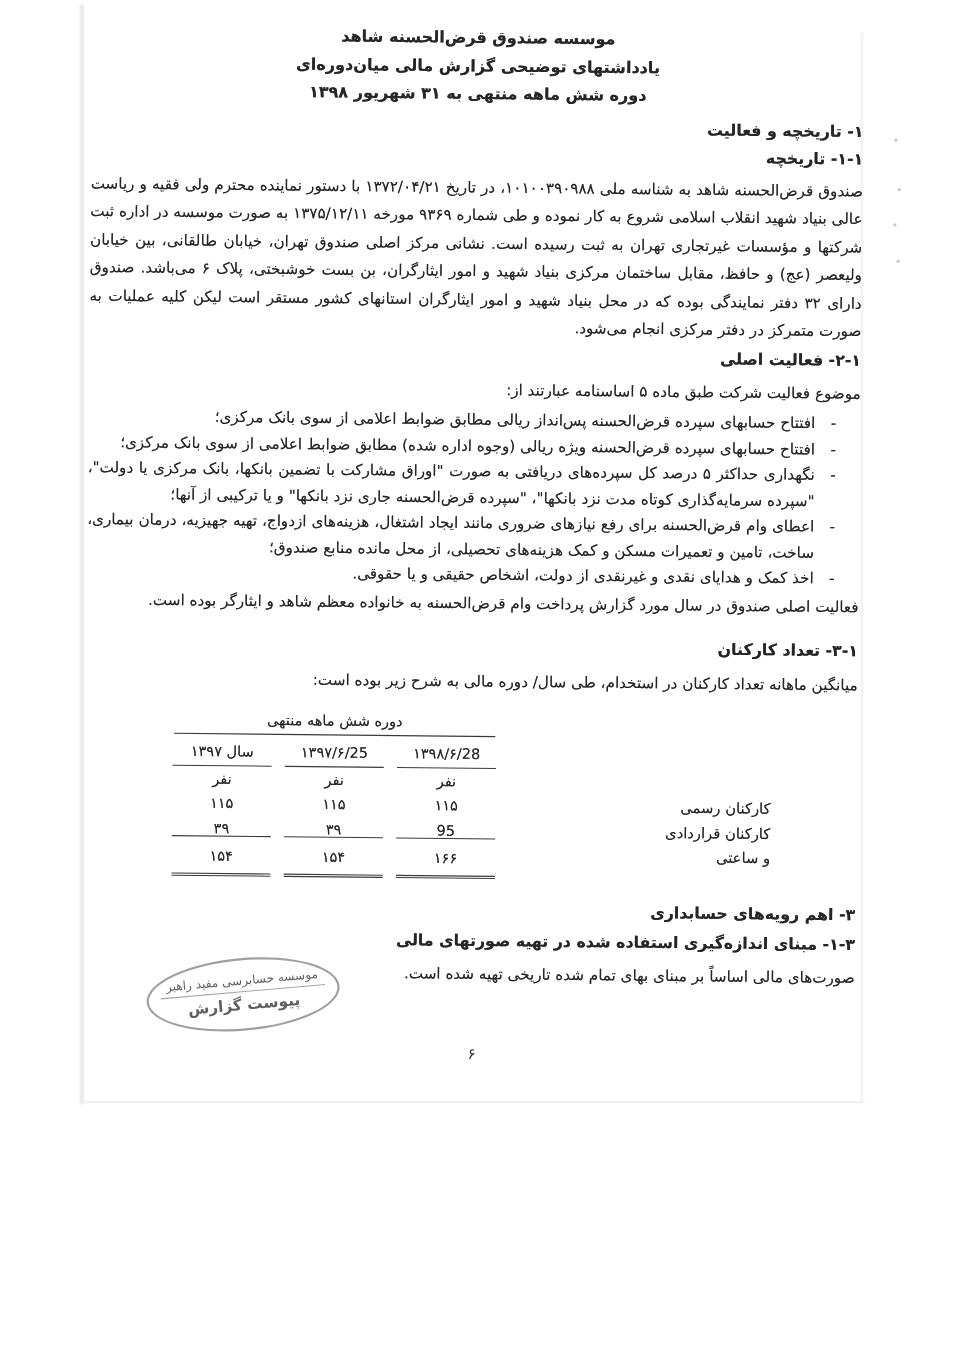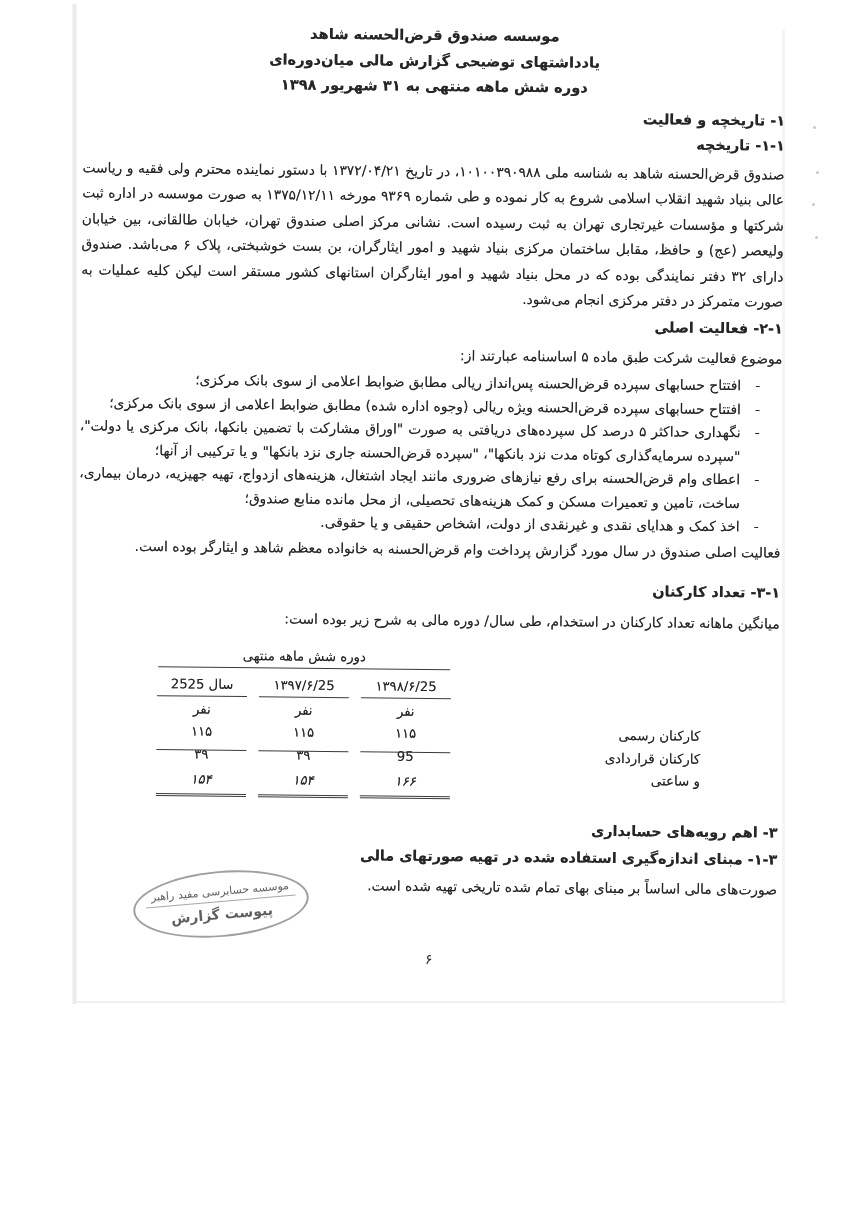--- a/index.html
+++ b/index.html
@@ -50,21 +50,21 @@
   .emp-table .lbl{text-align:right;font-size:13.4px;}
   .bline{border-bottom:1px solid #3a3a3a;}
   .tline{border-top:1px solid #3a3a3a;}
   .dline{border-bottom:3px double #3a3a3a;padding-bottom:3px;}
   .span-hdr{grid-row:1;grid-column:3/8;text-align:center;}
   .span-hdr-inner{display:inline-block;width:292px;border-bottom:1px solid #3a3a3a;text-align:center;}
   .r2{grid-row:2;align-self:end;}
   .r3{grid-row:3;align-self:end;}
   .r4{grid-row:4;}
   .r5{grid-row:5;}
-  .r6{grid-row:6;align-self:end;padding-top:18px;font-style:italic;}
+  .r6{grid-row:6;align-self:end;padding-top:8px;}
   .ca{grid-column:3;}
   .cb{grid-column:5;}
   .cc{grid-column:7;}
   .cl{grid-column:1;}
 
   .h3{margin-top:18px;}
   .h13{margin-top:2px;}
   .meas{margin-top:5px;}
 
   
@@ -132,23 +132,23 @@
 
   <div class="closing">فعالیت اصلی صندوق در سال مورد گزارش پرداخت وام قرض‌الحسنه به خانواده معظم شاهد و ایثارگر بوده است.</div>
 
   <div class="hd h31">۳-۱- تعداد کارکنان</div>
   <div class="emp-intro">میانگین ماهانه تعداد کارکنان در استخدام، طی سال/ دوره مالی به شرح زیر بوده است:</div>
 
   <div class="emp-table">
     <div class="span-hdr">
       <span class="span-hdr-inner">دوره شش ماهه منتهی</span>
     </div>
-    <div class="cell r2 ca bline">۱۳۹۸/۶/25</div>
+    <div class="cell r2 ca bline">۱۳۹۸/۶/28</div>
     <div class="cell r2 cb bline">۱۳۹۷/۶/25</div>
-    <div class="cell r2 cc bline">سال 2525</div>
+    <div class="cell r2 cc bline">سال ۱۳۹۷</div>
 
     <div class="cell r3 ca">نفر</div>
     <div class="cell r3 cb">نفر</div>
     <div class="cell r3 cc">نفر</div>
 
     <div class="lbl r4 cl">کارکنان رسمی</div>
     <div class="cell r4 ca">۱۱۵</div>
     <div class="cell r4 cb">۱۱۵</div>
     <div class="cell r4 cc">۱۱۵</div>
 

